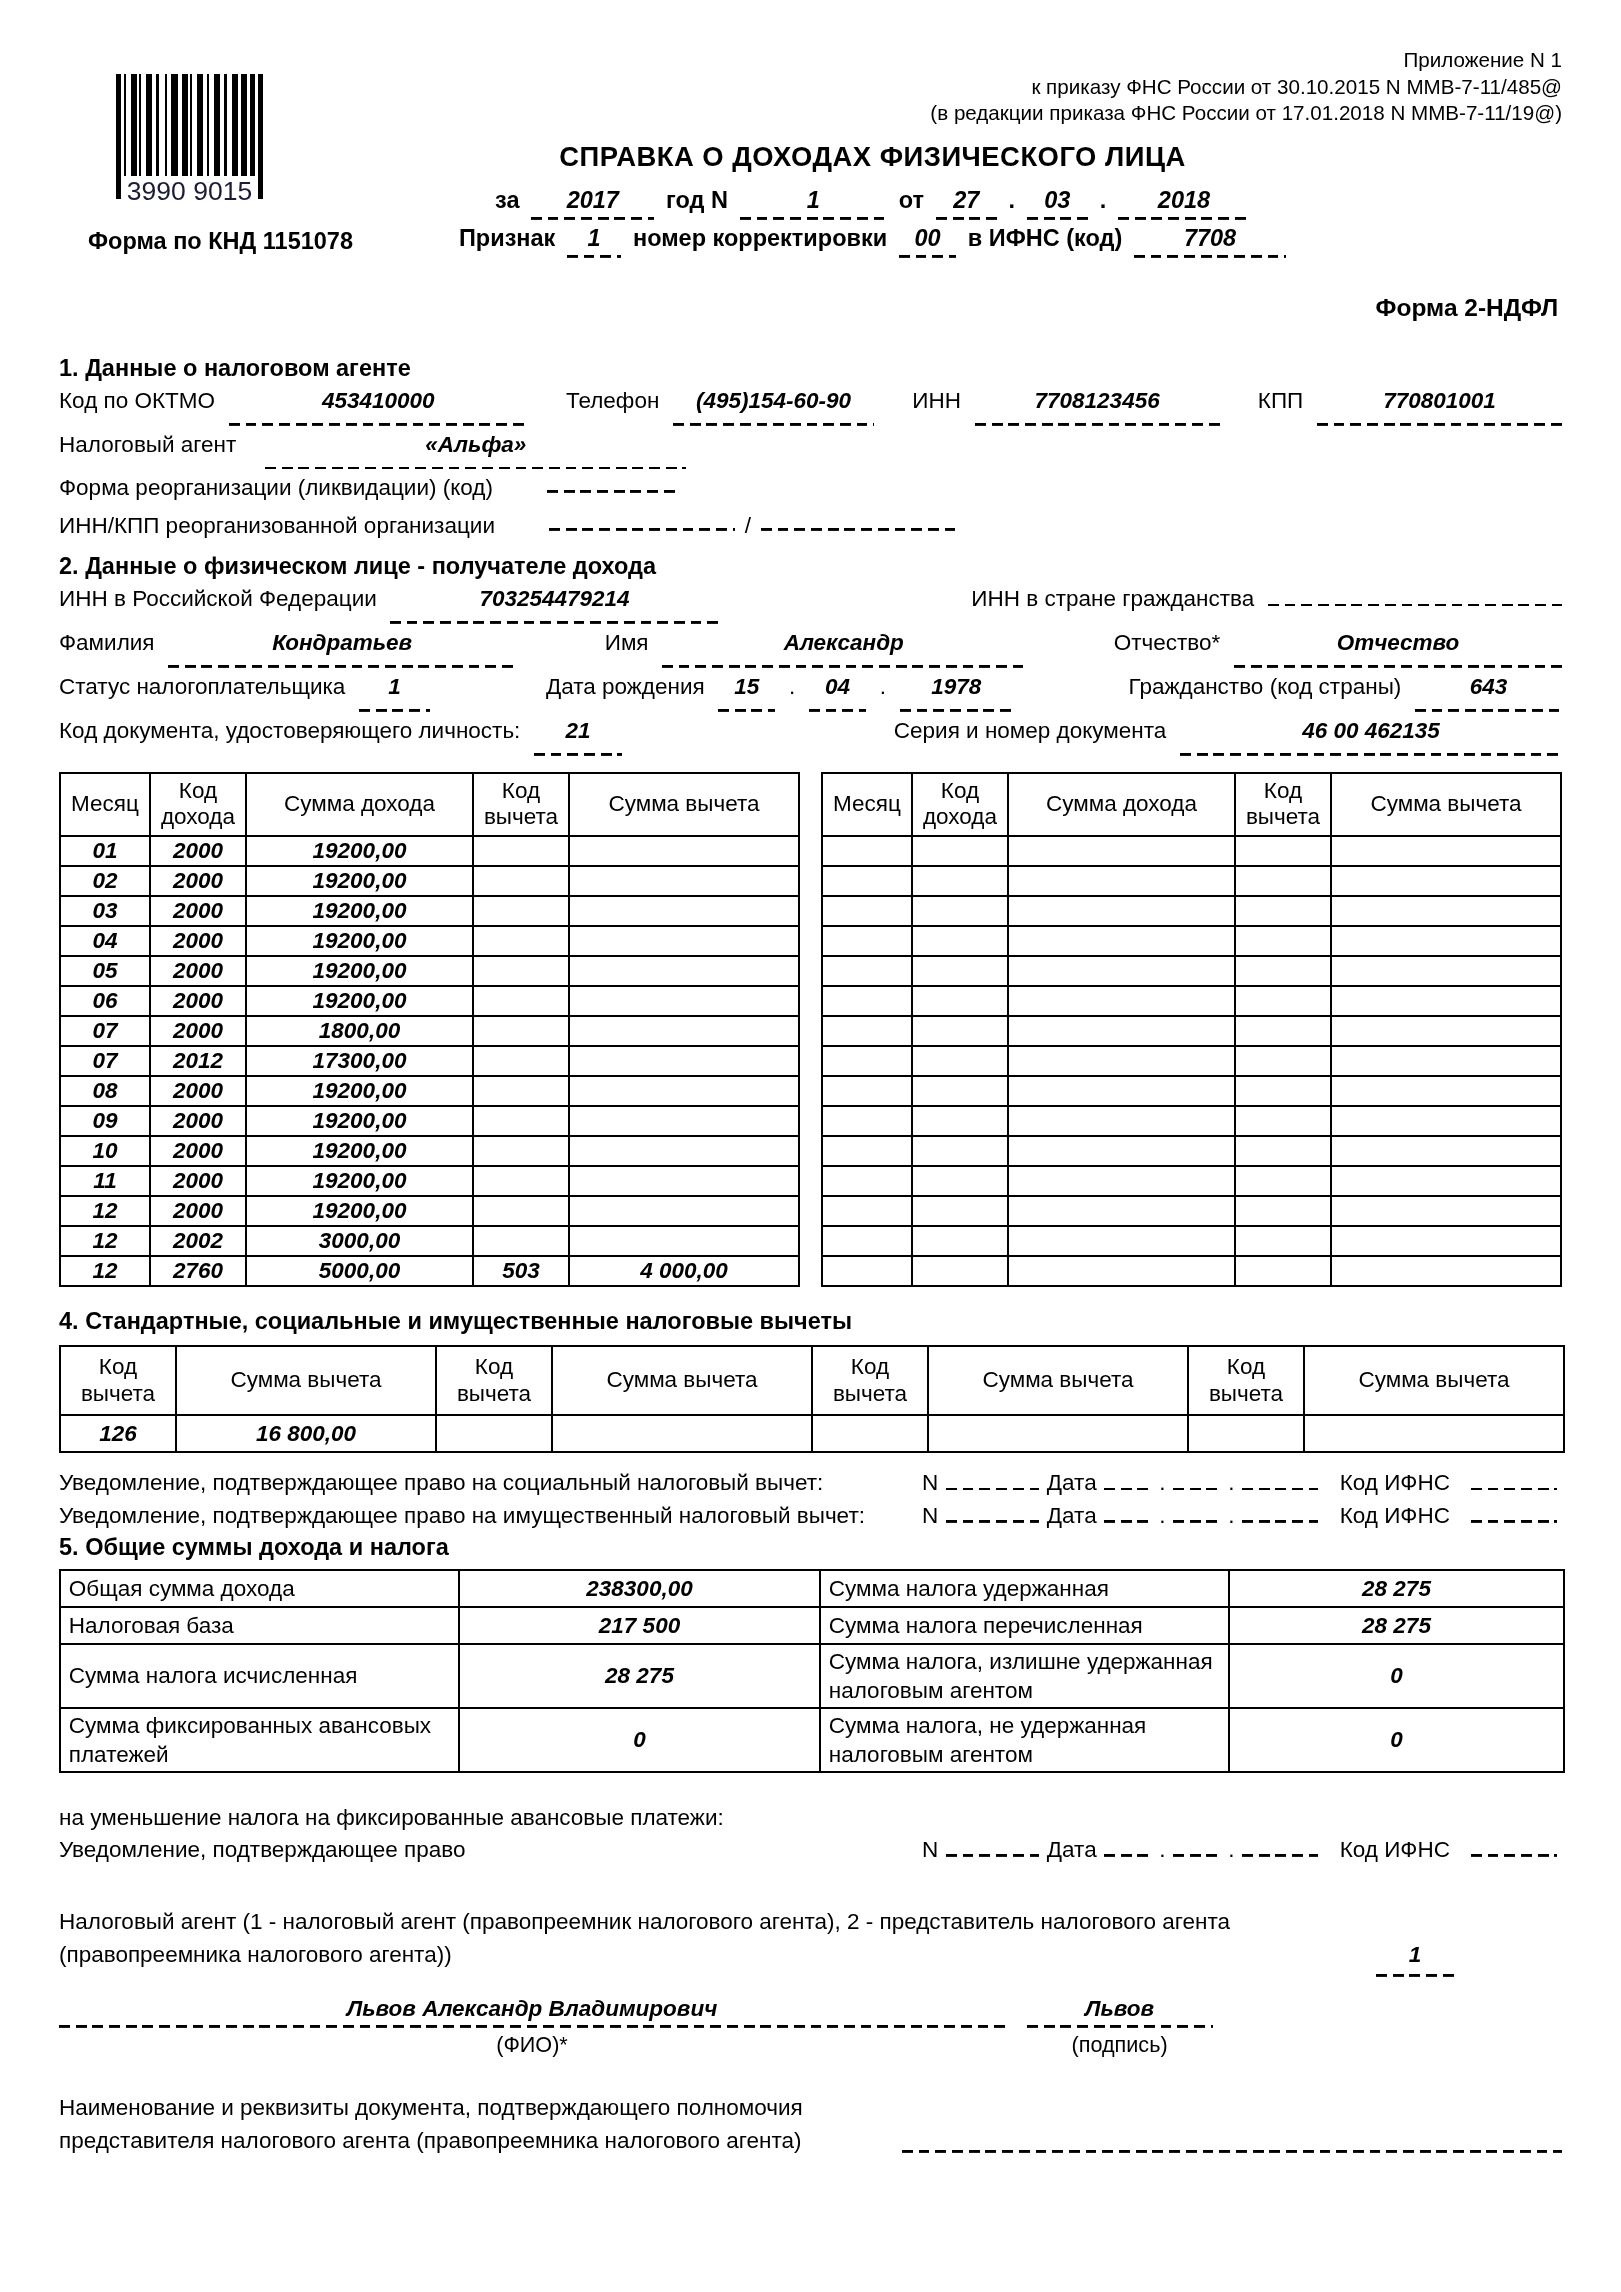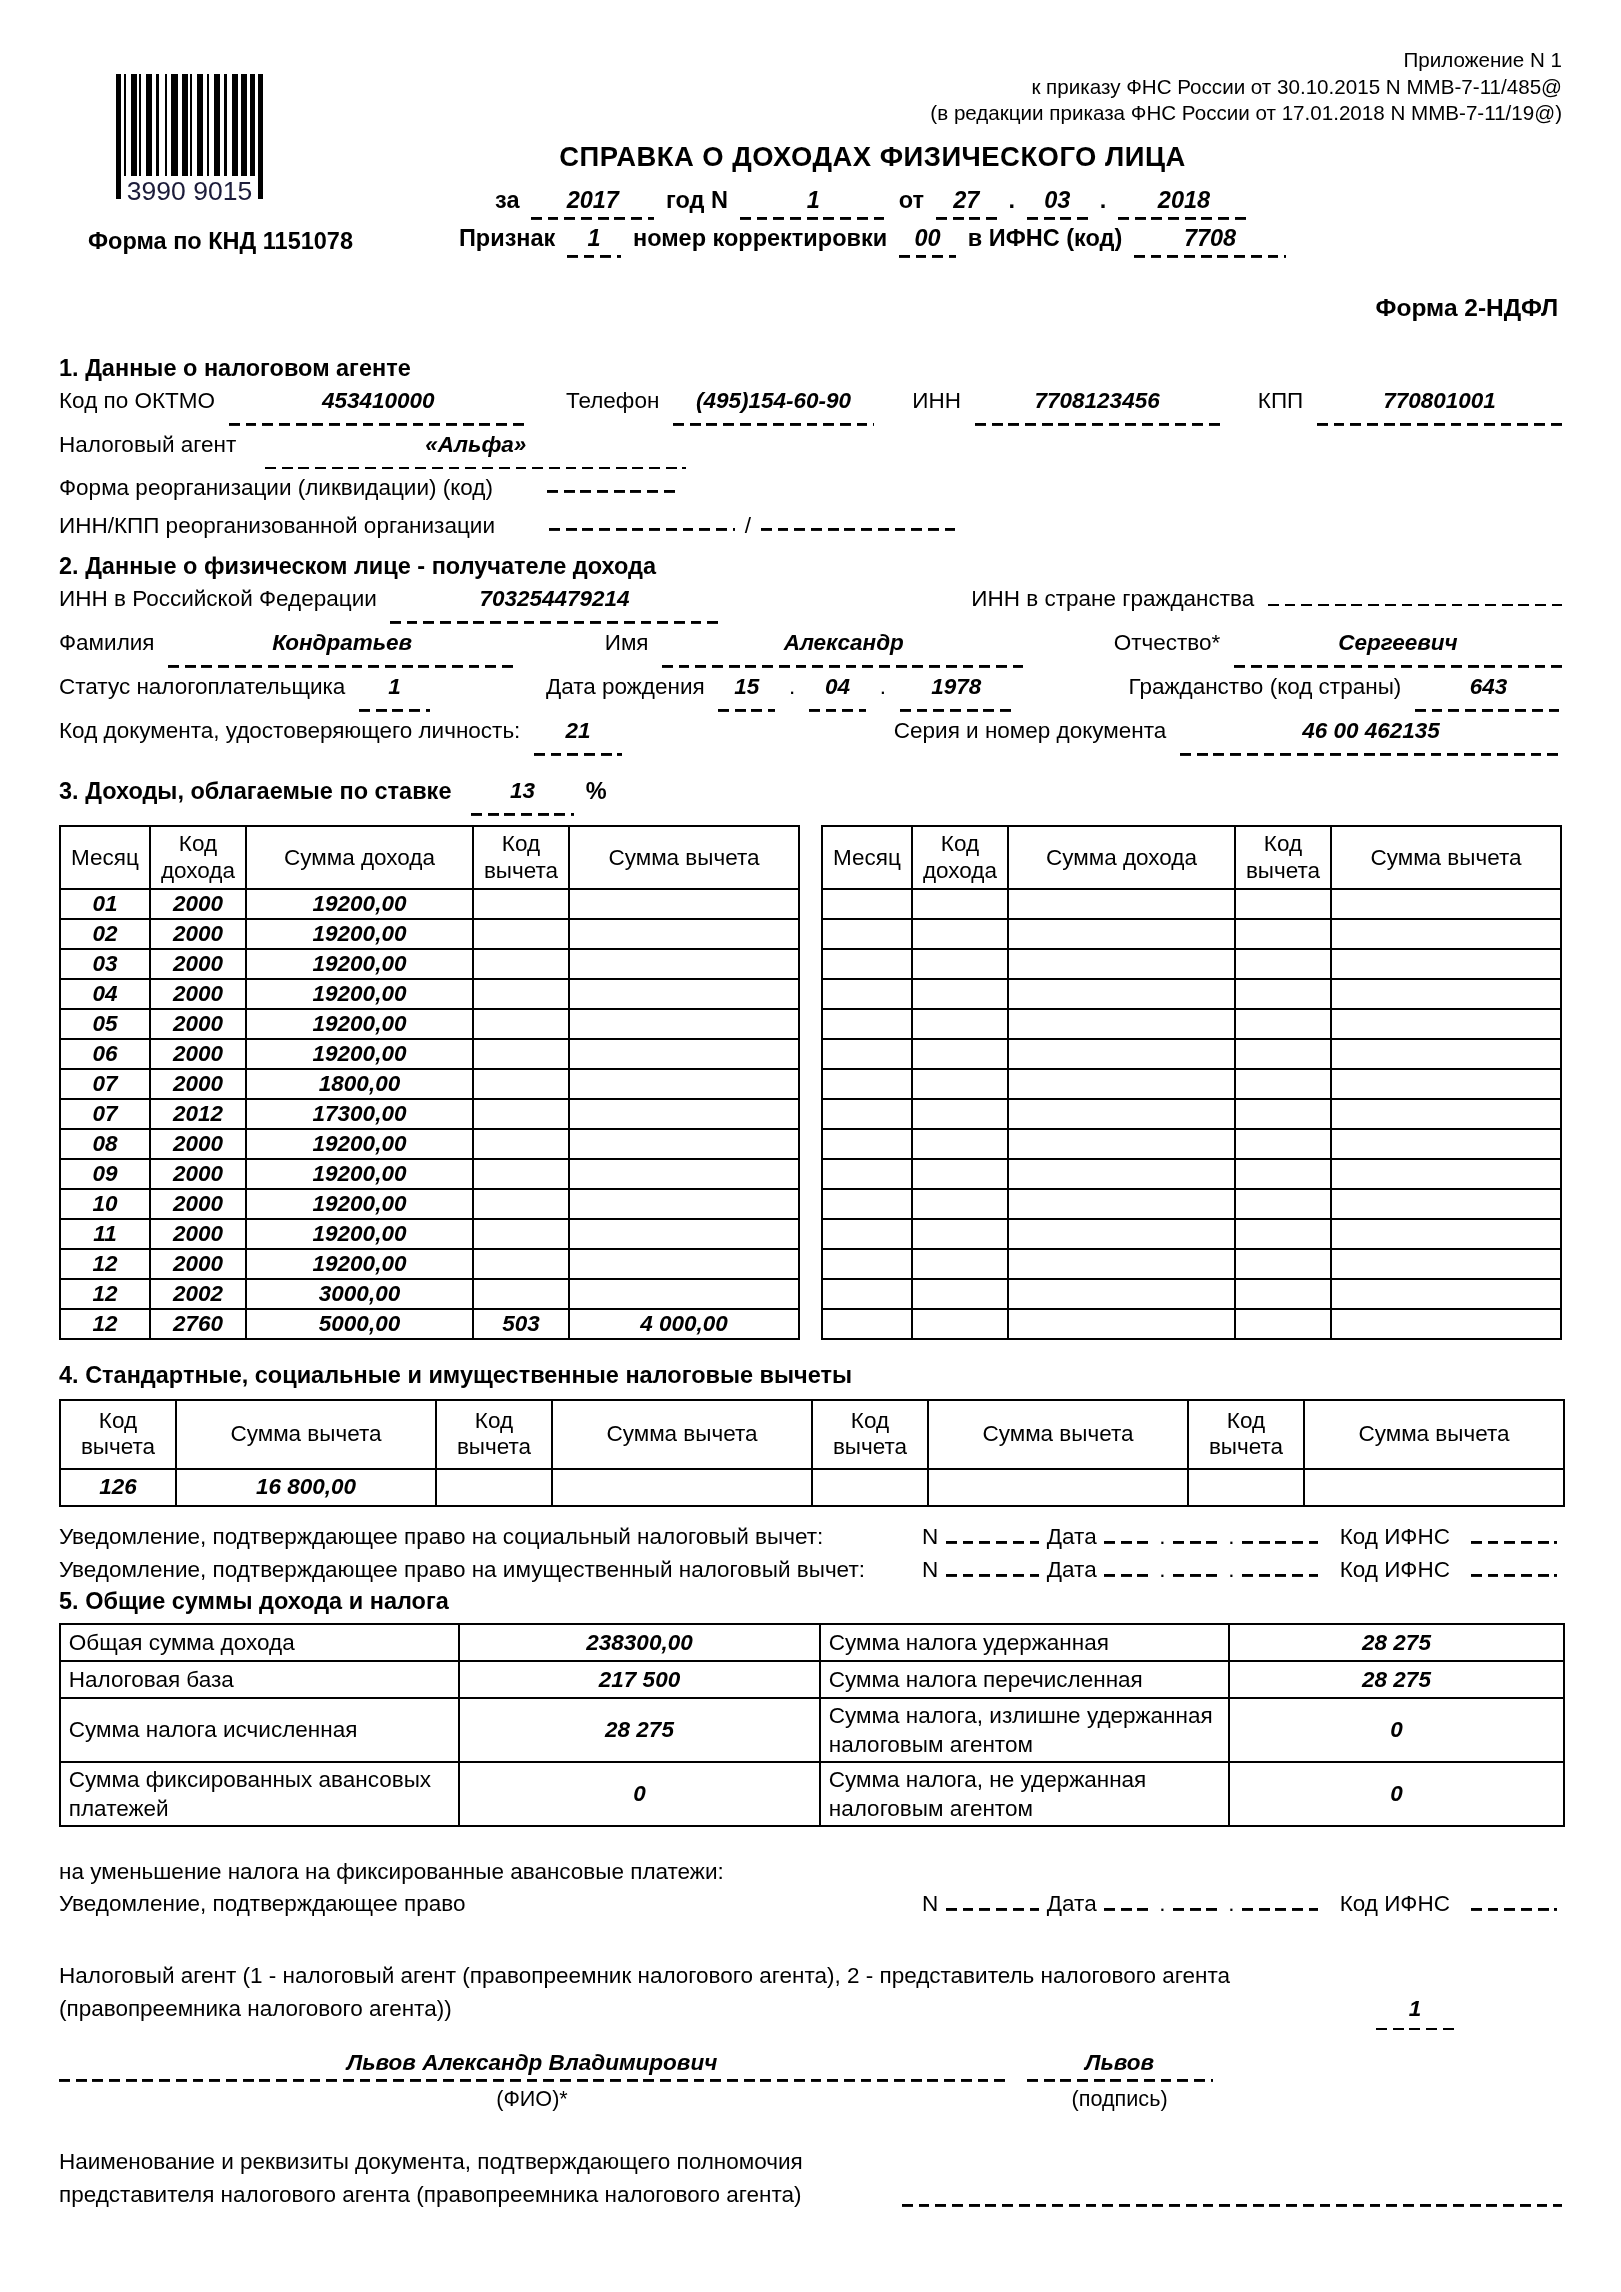--- a/index.html
+++ b/index.html
@@ -153,21 +153,21 @@
       <span class="grp">
           <span>Фамилия</span>
         <span class="val dash" style="min-width:348px">Кондратьев</span>
         </span>
       <span class="grp">
           <span>Имя</span>
         <span class="val dash" style="min-width:363px">Александр</span>
         </span>
       <span class="grp">
           <span>Отчество*</span>
-        <span class="val dash" style="min-width:328px">Сергеевич</span>
+        <span class="val dash" style="min-width:328px">Отчество</span>
         </span>
     </div>
     <div class="frow spread">
       <span class="grp">
           <span>Статус налогоплательщика</span>
         <span class="val dash" style="min-width:71px">1</span>
         </span>
       <span class="grp">
           <span>Дата рождения</span>
         <span class="val dash" style="min-width:57px">15</span>
@@ -187,25 +187,20 @@
         <span class="val dash" style="min-width:88px">21</span>
         </span>
       <span class="grp">
           <span>Серия и номер документа</span>
         <span class="val dash" style="min-width:382px">46 00 462135</span>
         </span>
     </div>
   </div>
 
   <div style="margin-top:15.7px">
-    <div class="frow">
-      <span class="sec-h">3. Доходы, облагаемые по ставке</span>
-      <span class="val dash" style="min-width:103px; margin-left:19.6px">13</span>
-      <span class="sec-h" style="margin-left:11.8px">%</span>
-    </div>
     <div class="t3-wrap" style="margin-top:9.8px">
       <table class="t3">
         <colgroup>
             <col style="width:90px">
             <col style="width:96px">
             <col style="width:227px">
             <col style="width:96px">
             <col style="width:230px">
           </colgroup>
         <thead>

